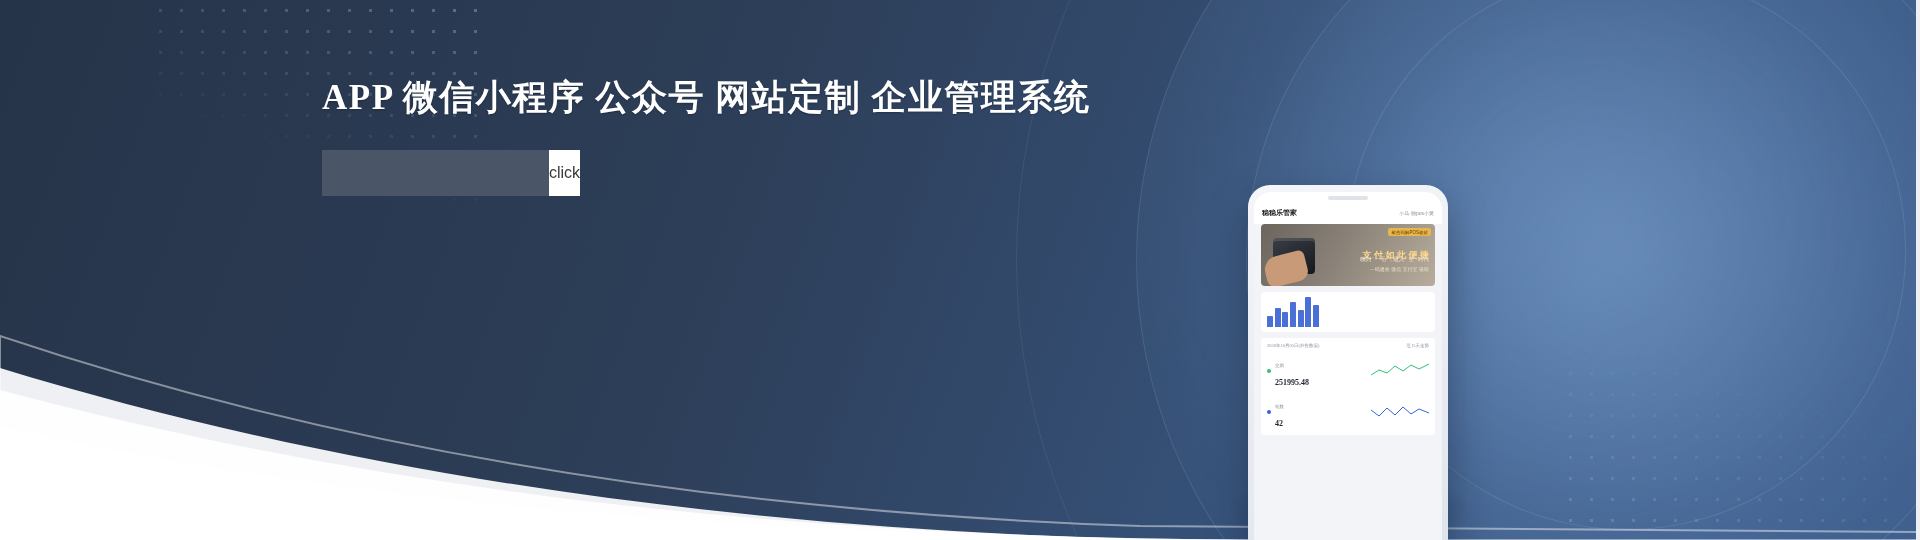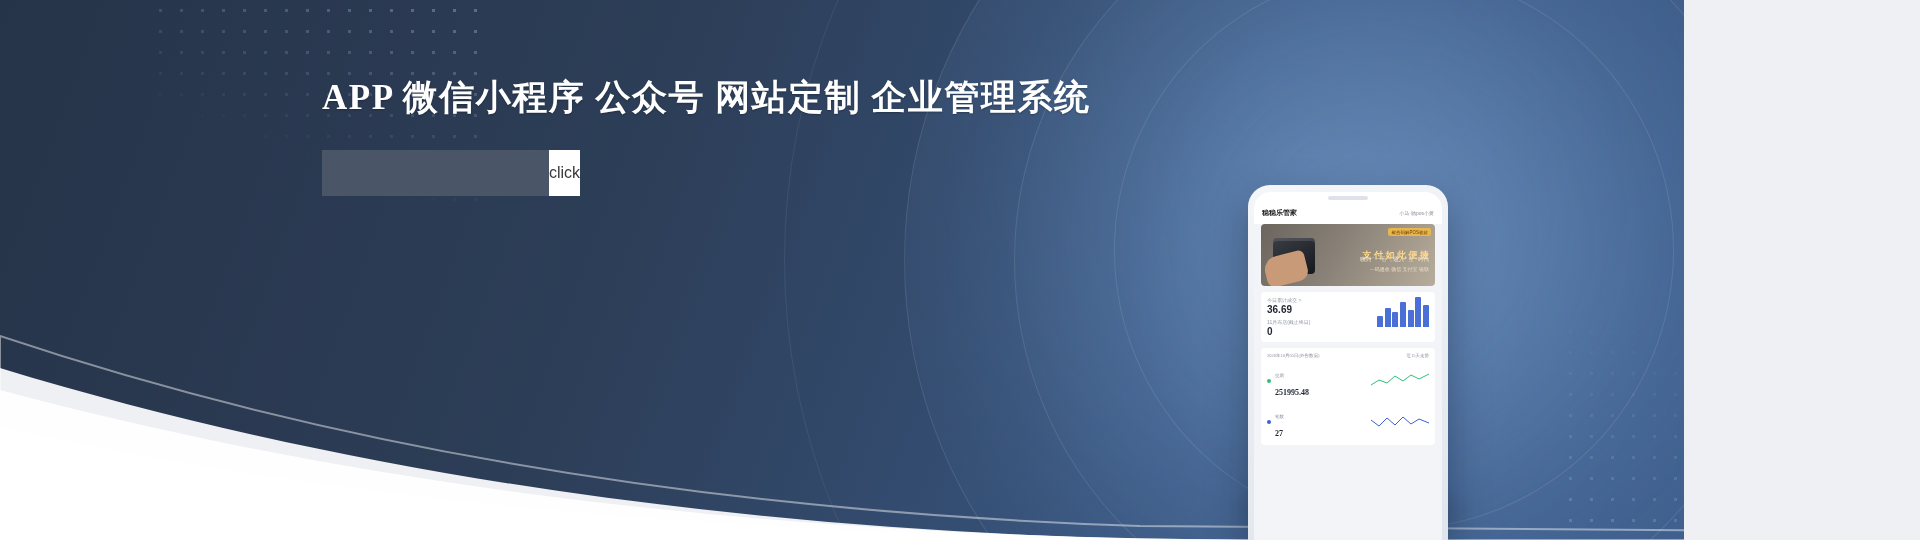--- a/index.html
+++ b/index.html
@@ -5,21 +5,21 @@
   * { margin:0; padding:0; box-sizing:border-box; }
   html,body { width:1920px; height:540px; overflow:hidden; }
   body {
     font-family:"Liberation Sans","DejaVu Sans",sans-serif;
     background:#eef0f4;
   }
 
   
   .banner {
     position:relative;
-    width:1684px; height:540px;
+    width:1916px; height:540px;
     overflow:hidden;
     background:#6d28d9;
   }
   .bg-base {
     position:absolute; inset:0;
     background:
       linear-gradient(110deg,#263449 0%,#2d3e58 38%,#36527a 68%,#3f5f8d 100%);
   }
   
   .arc {
@@ -240,26 +240,20 @@
       <div class="ph-banner">
         <div class="pos-dev"></div>
         <div class="hand"></div>
         <div class="ph-banner-tagtop">聚合码解POS收款</div>
         <div class="ph-banner-t1">支 付 如 此 便 捷</div>
         <div class="ph-banner-t2">聊到 ' 一毛 ' , 通入 ' 空 ' 时代</div>
         <div class="ph-banner-t3">一码通收 微信 支付宝 银联</div>
       </div>
 
       <div class="card card-split">
-        <div class="left">
-          <div class="kv-label">今日累计成交 &gt;</div>
-          <div class="kv-value">36.69</div>
-          <div class="kv-label" style="margin-top:4px">11月布店(截止终日)</div>
-          <div class="kv-value">0</div>
-        </div>
         <div class="right" id="bars">
             <div class="bar" style="height: 35.2941%;"></div>
             <div class="bar" style="height: 64.7059%;"></div>
             <div class="bar" style="height: 49.4118%;"></div>
             <div class="bar" style="height: 82.3529%;"></div>
             <div class="bar" style="height: 56.4706%;"></div>
             <div class="bar" style="height: 100%;"></div>
             <div class="bar" style="height: 72.9412%;"></div>
           </div>
       </div>
@@ -272,21 +266,21 @@
         <div id="stat-rows">
             <div class="srow">
               <span class="dot" style="background:#2fbf7a"></span>
               <span class="txt"><span class="t1">交易</span><br><span class="t2">251995.48</span></span>
               <svg class="spark" viewBox="0 0 58 20">
                 <path d="M0,14 L8,9 L16,12 L24,5 L32,10 L40,4 L48,8 L58,3" fill="none" stroke="#2fbf7a" stroke-width="1"></path>
               </svg>
             </div>
             <div class="srow">
               <span class="dot" style="background:#3a62d8"></span>
-              <span class="txt"><span class="t1">笔数</span><br><span class="t2">27</span></span>
+              <span class="txt"><span class="t1">笔数</span><br><span class="t2">42</span></span>
               <svg class="spark" viewBox="0 0 58 20">
                 <path d="M0,8 L8,14 L16,6 L24,13 L32,5 L40,12 L48,7 L58,11" fill="none" stroke="#3a62d8" stroke-width="1"></path>
               </svg>
             </div>
           </div>
       </div>
 
     </div>
   </div>
 

